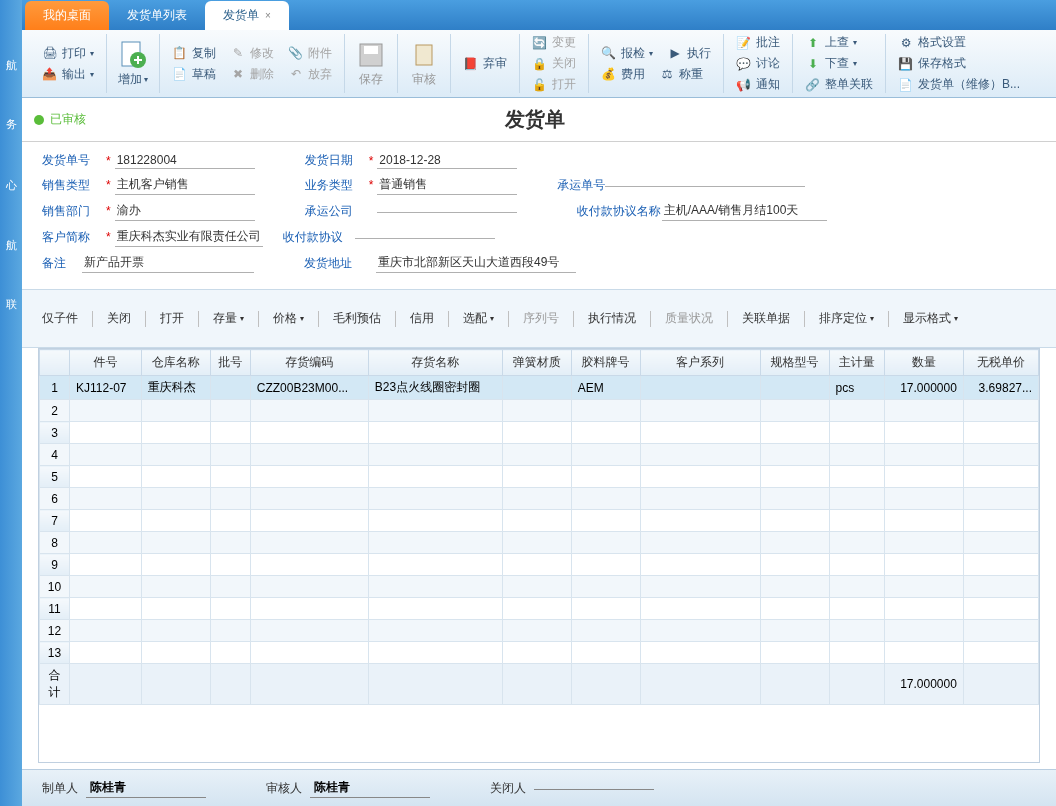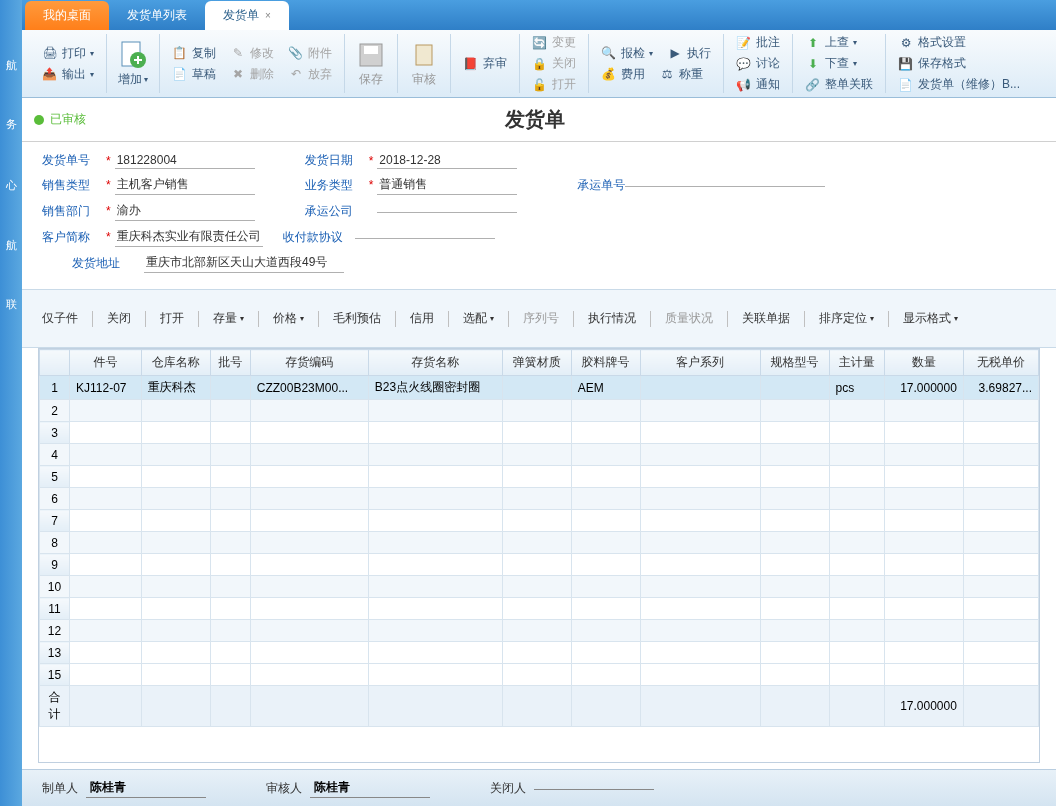--- a/index.html
+++ b/index.html
@@ -269,50 +269,58 @@
         <div class="form-field">
             <span class="form-label">销售类型</span>
             <span class="req">*</span>
             <span class="form-value">主机客户销售</span>
           </div>
         <div class="form-field" style="margin-left:30px">
             <span class="form-label">业务类型</span>
             <span class="req">*</span>
             <span class="form-value">普通销售</span>
           </div>
-        <div class="form-field" style="margin-left:40px">
+        <div class="form-field" style="margin-left:20px">
             <span class="form-label" style="width:48px">承运单号</span>
             <span class="form-value" style="min-width:200px"></span>
           </div>
       </div>
       <div class="form-row">
         <div class="form-field">
             <span class="form-label">销售部门</span>
             <span class="req">*</span>
             <span class="form-value">渝办</span>
           </div>
         <div class="form-field" style="margin-left:30px">
             <span class="form-label">承运公司</span>
             <span style="width:12px"></span>
             <span class="form-value"></span>
           </div>
+        <div class="form-field" style="margin-left:40px">
+            <span class="form-label wide">收付款协议名称</span>
+            <span class="form-value" style="min-width:165px">主机/AAA/销售月结100天</span>
+          </div>
       </div>
       <div class="form-row">
         <div class="form-field">
             <span class="form-label">客户简称</span>
             <span class="req">*</span>
             <span class="form-value">重庆科杰实业有限责任公司</span>
           </div>
         <div class="form-field" style="margin-left:0px">
             <span class="form-label" style="width:64px">收付款协议</span>
             <span style="width:8px"></span>
             <span class="form-value"></span>
           </div>
       </div>
       <div class="form-row">
+        <div class="form-field">
+            <span class="form-label" style="width:40px">备注</span>
+            <span class="form-value" style="min-width:172px">新产品开票</span>
+          </div>
         <div class="form-field" style="margin-left:30px">
             <span class="form-label">发货地址</span>
             <span style="width:12px"></span>
             <span class="form-value" style="min-width:200px">重庆市北部新区天山大道西段49号</span>
           </div>
       </div>
     </div>
 
     <div class="toolbar2">
       <div class="tb2-btn">仅子件</div>
@@ -568,35 +576,20 @@
                 <td></td>
                 <td></td>
                 <td></td>
                 <td></td>
                 <td></td>
                 <td></td>
                 <td></td>
                 <td class="right"></td>
                 <td class="right"></td>
               </tr>
-              <tr>
-                <td class="rownum">15</td>
-                <td></td>
-                <td></td>
-                <td></td>
-                <td></td>
-                <td></td>
-                <td></td>
-                <td></td>
-                <td></td>
-                <td></td>
-                <td></td>
-                <td class="right"></td>
-                <td class="right"></td>
-              </tr>
             </tbody>
         <tfoot>
           <tr class="footer-row">
             <td class="rownum">合计</td>
             <td></td>
                 <td></td>
                 <td></td>
                 <td></td>
                 <td></td>
                 <td></td>

